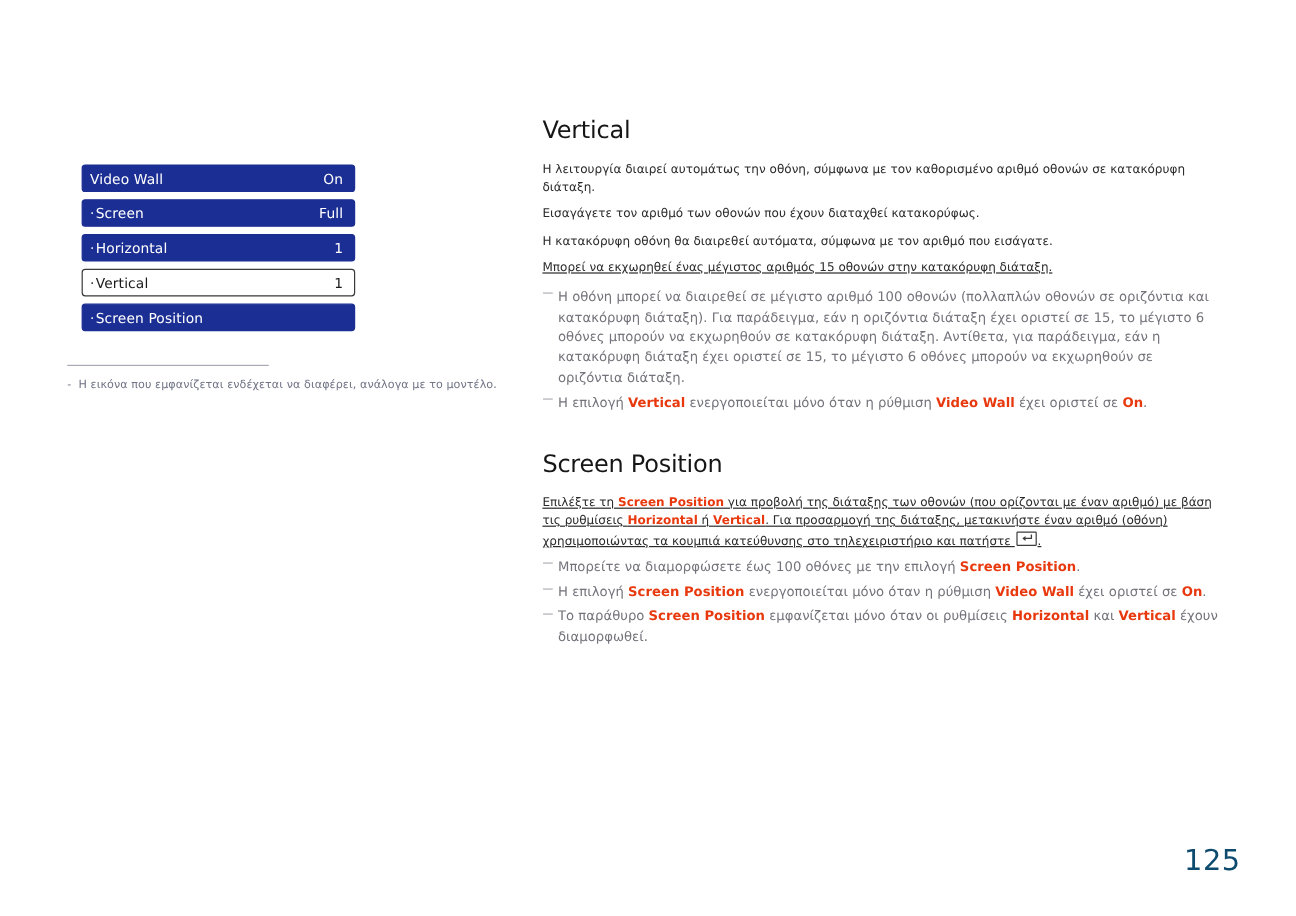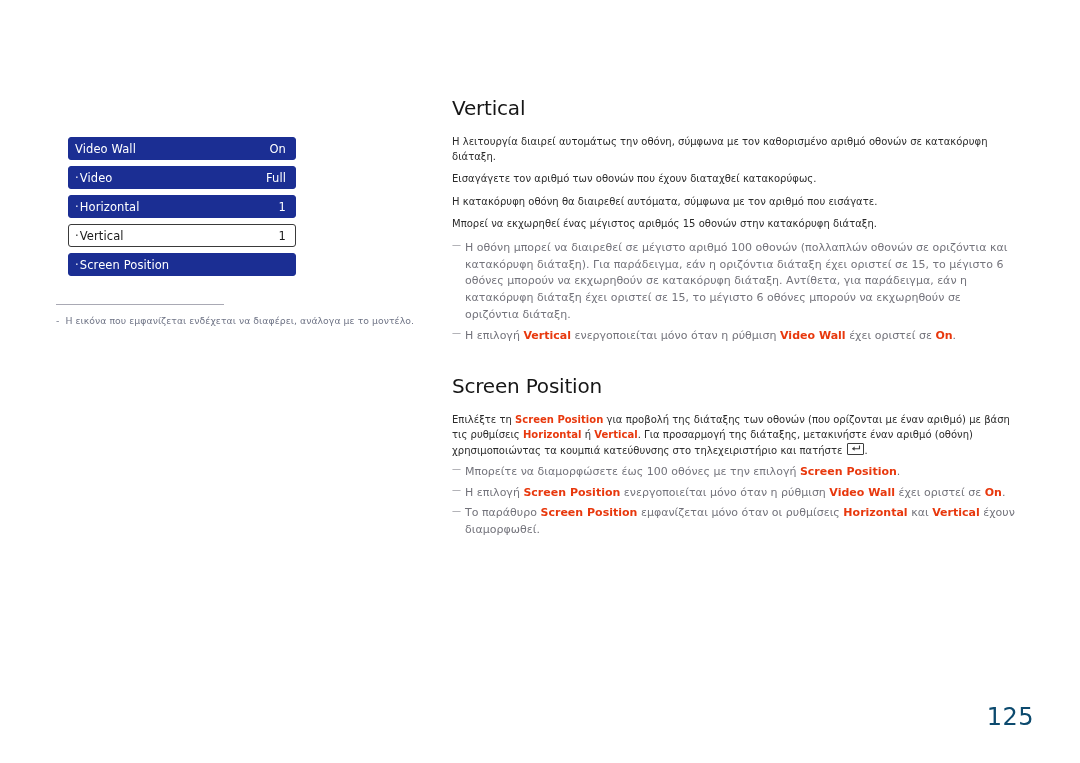--- a/index.html
+++ b/index.html
@@ -107,21 +107,21 @@
   h2.sect-title.second {
     margin-top: 30px;
   }
   p.body {
     margin: 0 0 7px 0;
     font-size: 10px;
     line-height: 1.52;
     color: #2b2b2b;
     letter-spacing: .02px;
   }
-  p.body:last-child { margin-bottom: 0; }
+  p.body:last-child { margin-bottom: 0; text-decoration: underline; }
 
   .note {
     position: relative;
     margin: 0 12px 4px 0;
     padding-left: 13px;
     font-size: 11px;
     line-height: 1.52;
     color: #73737b;
     letter-spacing: .01px;
   }
@@ -173,21 +173,21 @@
 <div class="osd-panel" id="osd-panel">
     <div class="osd-row blue">
       <span class="osd-label">
         <span>Video Wall</span>
       </span>
       <span class="osd-value">On</span>
     </div>
     <div class="osd-row blue">
       <span class="osd-label">
         <span class="osd-dot">·</span>
-        <span>Video</span>
+        <span>Screen</span>
       </span>
       <span class="osd-value">Full</span>
     </div>
     <div class="osd-row blue">
       <span class="osd-label">
         <span class="osd-dot">·</span>
         <span>Horizontal</span>
       </span>
       <span class="osd-value">1</span>
     </div>

